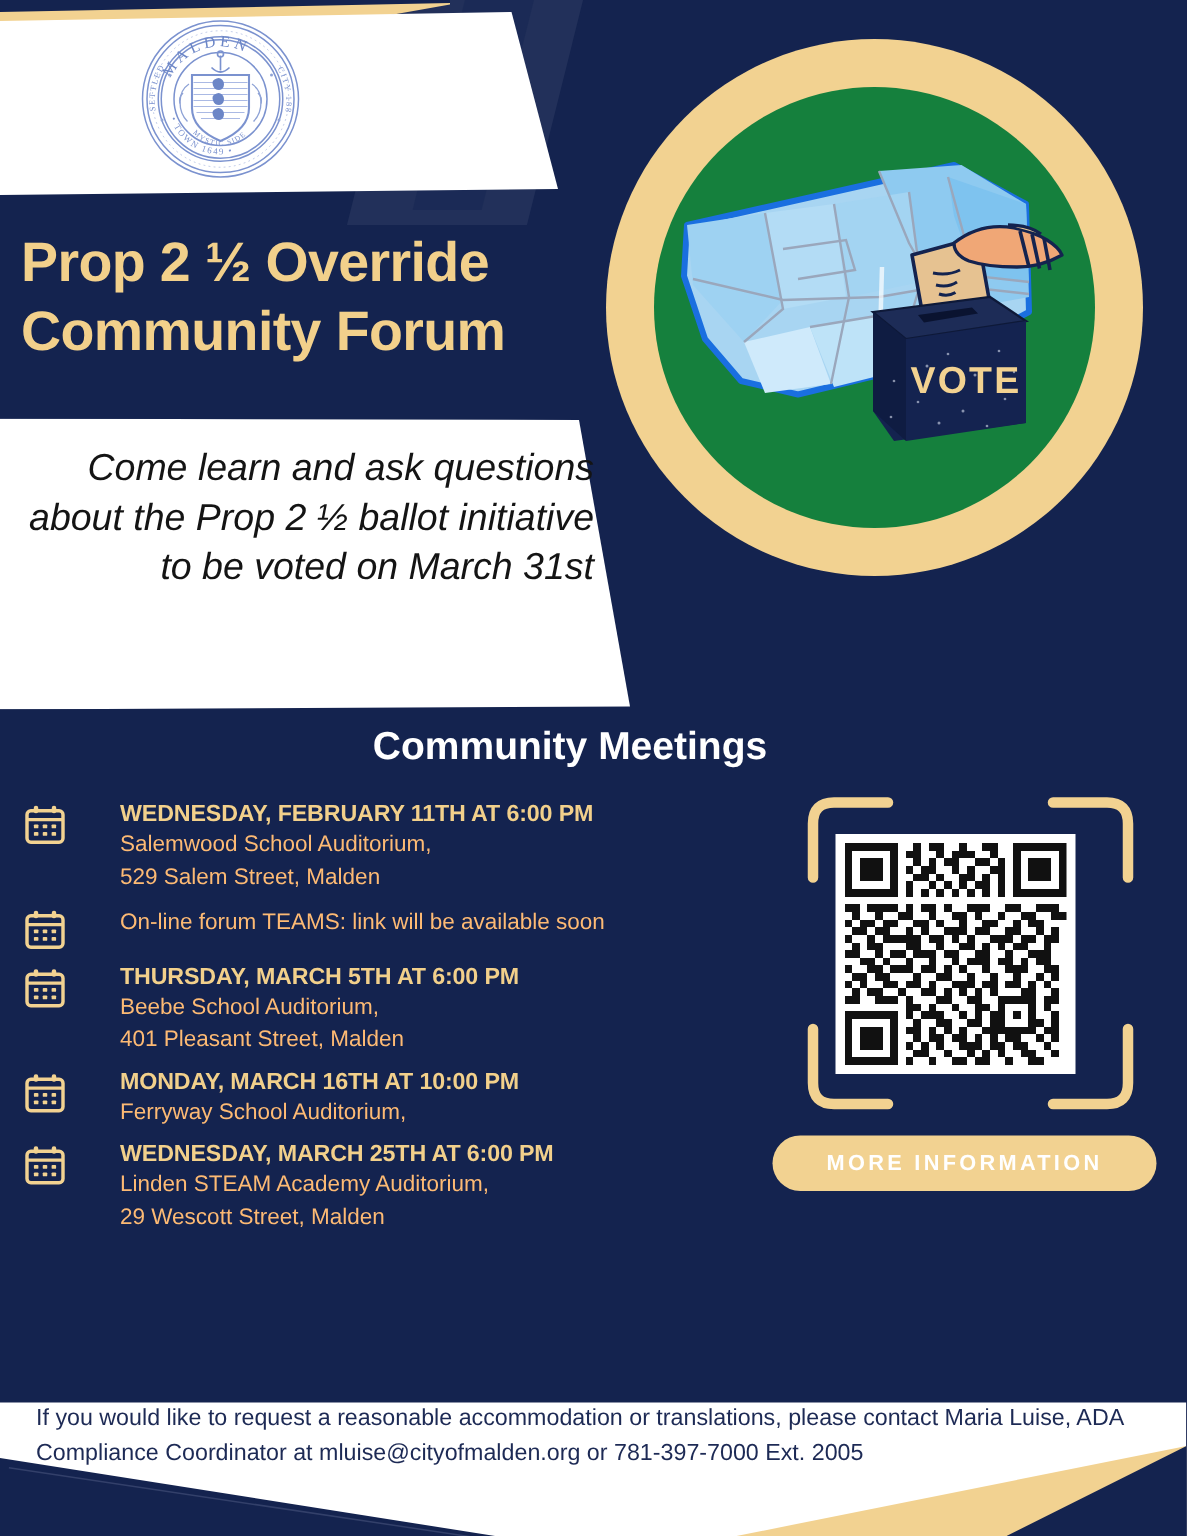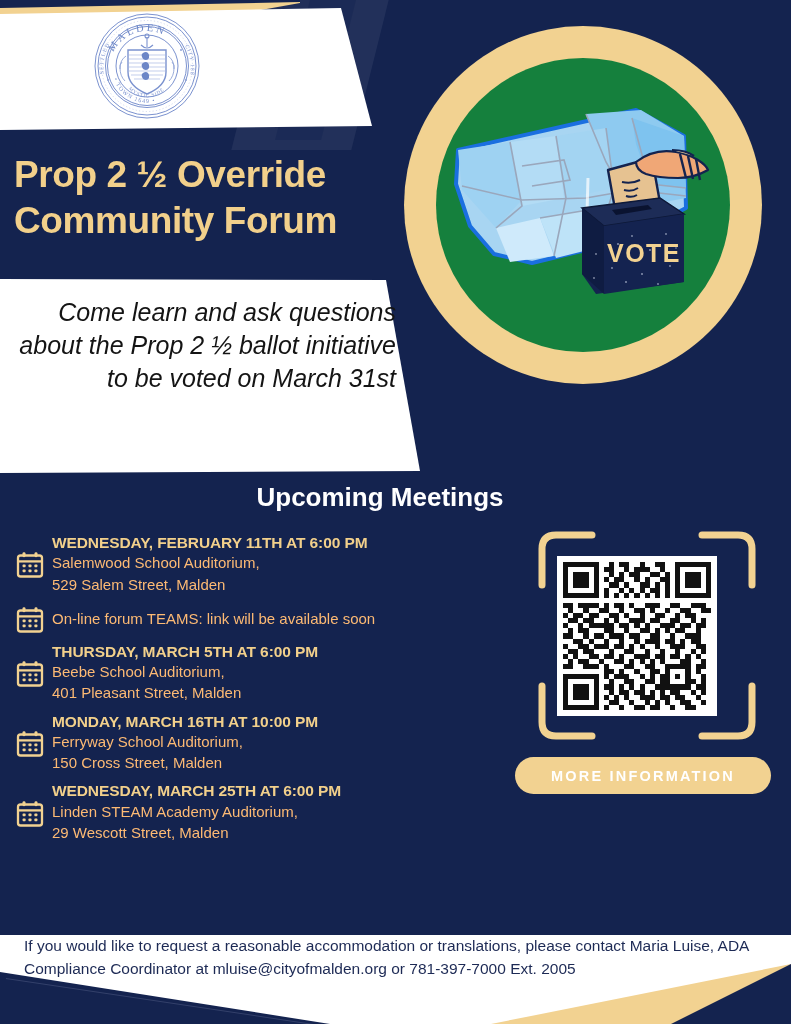--- a/index.html
+++ b/index.html
@@ -96,21 +96,21 @@
     width:294px;height:294px;border-radius:50%;background:#15803d;
     position:relative;overflow:hidden;
   }
 
   
   .meetings-title{
     position:absolute;left:160px;top:482px;width:440px;
     text-align:center;color:#ffffff;font-size:26px;font-weight:bold;
   }
   .meetings-list{position:absolute;left:16px;top:534px;width:500px;}
-  .meeting{display:flex;align-items:center;margin-bottom:9px;}
+  .meeting{display:flex;align-items:flex-start;margin-bottom:9px;gap:28px;}
   .cal-icon{flex:0 0 auto;width:28px;height:28px;margin-right:8px;margin-top:2px;}
   .meeting-text{flex:1 1 auto;}
   .meeting-when{
     color:#f2d08b;font-size:15.5px;font-weight:bold;line-height:1.18;
     letter-spacing:-0.1px;
   }
   .meeting-loc{color:#fdba74;font-size:15px;line-height:1.35;margin-top:1px;}
 
   
   .qr-block{position:absolute;left:515px;top:523px;width:262px;height:270px;}
@@ -294,21 +294,21 @@
           <circle cx="222" cy="226" r="0.9"></circle>
             <circle cx="160" cy="196" r="0.9"></circle>
           <circle cx="158" cy="220" r="0.9"></circle>
             <circle cx="240" cy="190" r="0.8"></circle>
         </g>
         <text x="208" y="204" text-anchor="middle" font-family="'Liberation Sans', sans-serif" font-size="25" font-weight="bold" fill="#f2d291" letter-spacing="1.5">VOTE</text>
       </svg>
     </div>
   </div>
 
-  <div class="meetings-title">Upcoming Meetings</div>
+  <div class="meetings-title">Community Meetings</div>
 
   <div class="meetings-list">
 
     <div class="meeting">
       <span class="cal-icon">
         <svg viewBox="0 0 28 28" width="28" height="28" aria-hidden="true">
           <rect x="2" y="4.5" width="24" height="21" rx="2.6" fill="none" stroke="#f2d291" stroke-width="2.3"></rect>
           <rect x="6.5" y="1.2" width="3" height="5" rx="1.4" fill="#f2d291"></rect>
           <rect x="18.5" y="1.2" width="3" height="5" rx="1.4" fill="#f2d291"></rect>
           <line x1="2" y1="10.4" x2="26" y2="10.4" stroke="#f2d291" stroke-width="2.3"></line>
@@ -388,21 +388,20 @@
             <rect x="18.4" y="13.6" width="3" height="2.6" rx="0.6"></rect>
             <rect x="6.6" y="18.6" width="3" height="2.6" rx="0.6"></rect>
             <rect x="12.5" y="18.6" width="3" height="2.6" rx="0.6"></rect>
             <rect x="18.4" y="18.6" width="3" height="2.6" rx="0.6"></rect>
           </g>
         </svg>
       </span>
       <div class="meeting-text">
         <div class="meeting-when">MONDAY, MARCH 16TH AT 10:00 PM</div>
         <div class="meeting-loc">Ferryway School Auditorium,</div>
-        <div class="meeting-loc">150 Cross Street, Malden</div>
       </div>
     </div>
 
     <div class="meeting">
       <span class="cal-icon">
         <svg viewBox="0 0 28 28" width="28" height="28" aria-hidden="true">
           <rect x="2" y="4.5" width="24" height="21" rx="2.6" fill="none" stroke="#f2d291" stroke-width="2.3"></rect>
           <rect x="6.5" y="1.2" width="3" height="5" rx="1.4" fill="#f2d291"></rect>
           <rect x="18.5" y="1.2" width="3" height="5" rx="1.4" fill="#f2d291"></rect>
           <line x1="2" y1="10.4" x2="26" y2="10.4" stroke="#f2d291" stroke-width="2.3"></line>

